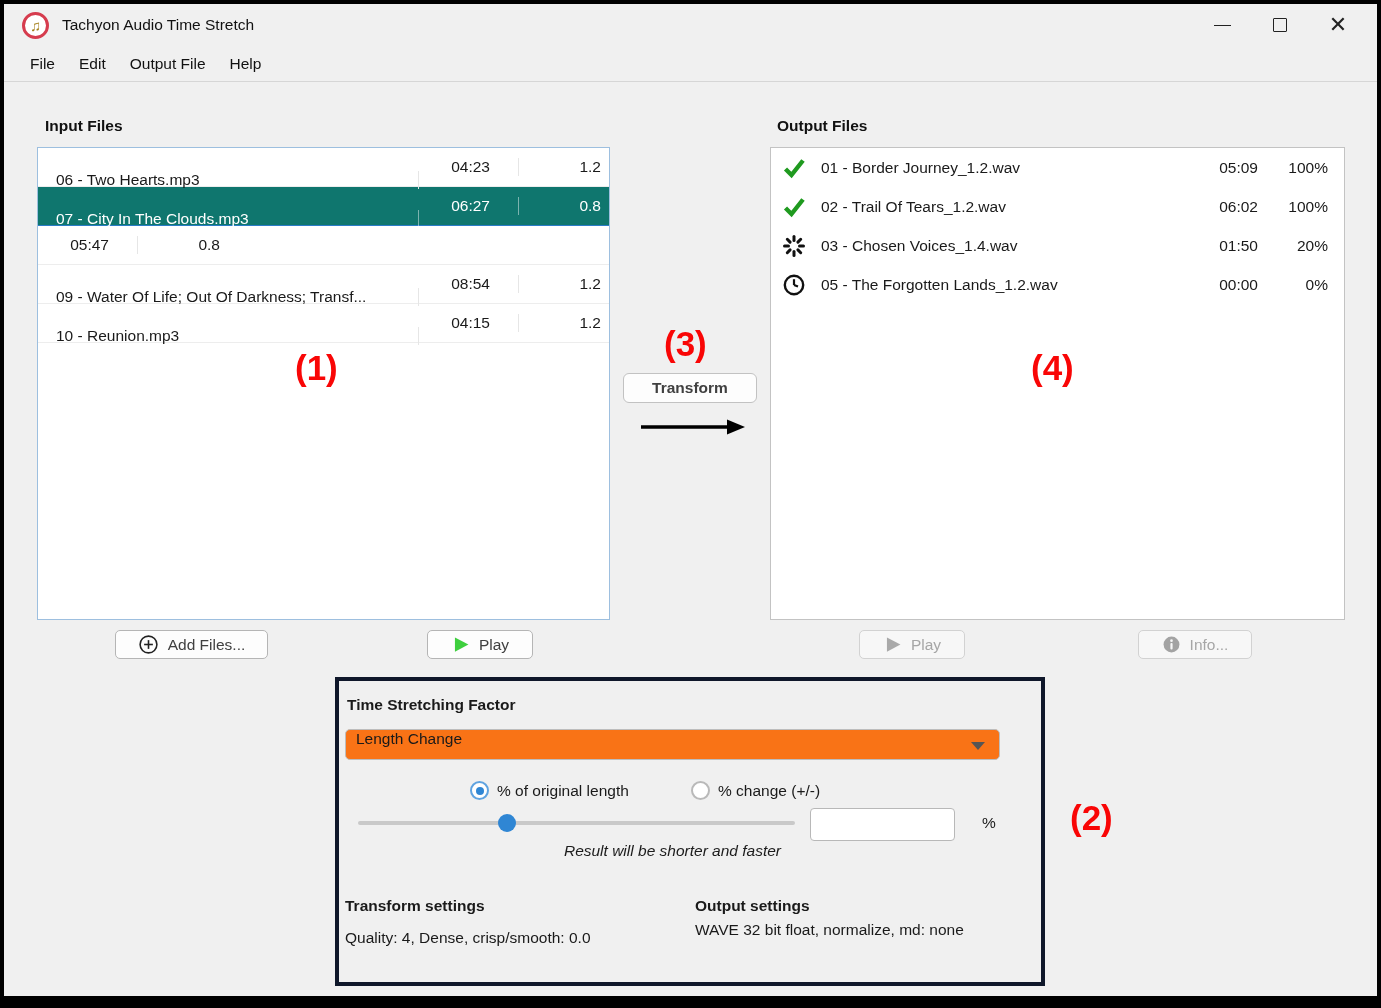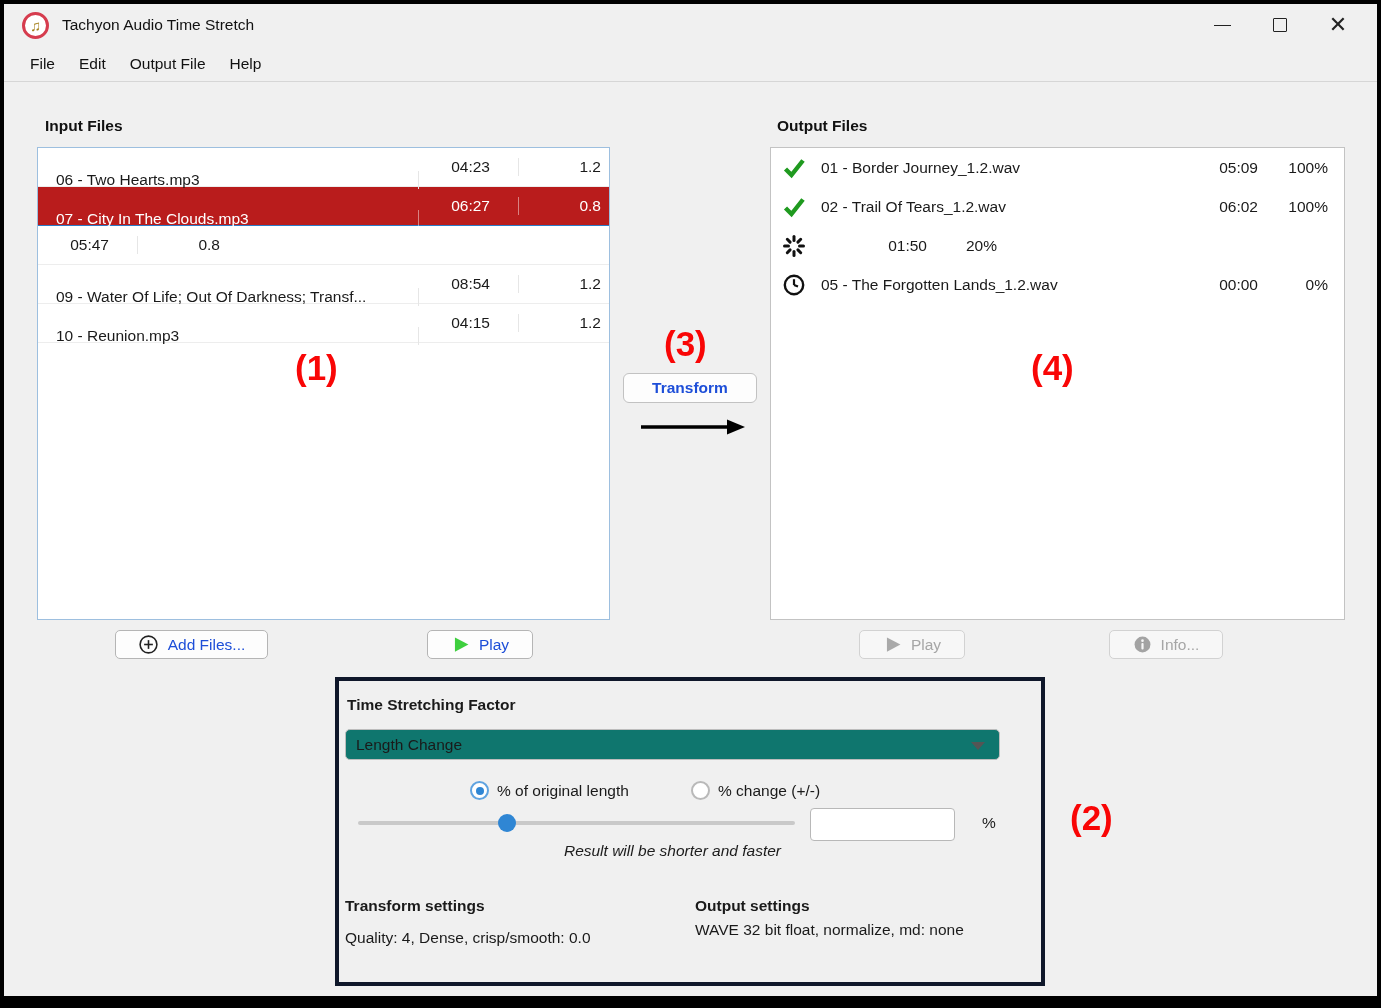--- a/index.html
+++ b/index.html
@@ -33,52 +33,52 @@
   .panel-label { position:absolute; font-weight:bold; font-size:15.5px; color:#111; }
 
   
   .filetable { position:absolute; background:#fff; overflow:hidden; }
   .input-table { left:37px; top:147px; width:573px; height:473px; border:1px solid #9dbfdf; }
   .output-table { left:770px; top:147px; width:575px; height:473px; border:1px solid #c3c3c3; }
   .frow { display:flex; align-items:center; height:39px; font-size:15.5px; border-bottom:1px solid #ededed; }
   .input-table .fname { flex:1; padding-left:18px; white-space:nowrap; overflow:hidden; border-right:1px solid #e6e6e6;margin-top:26px; }
   .input-table .fdur { width:100px; text-align:right; padding-right:28px; border-right:1px solid #e6e6e6; }
   .input-table .ffac { width:90px; text-align:right; padding-right:8px; }
-  .frow.selected { background:#b91c1c; color:#fff; border-bottom:1px solid #2a7cc8; }
+  .frow.selected { background:#0f766e; color:#fff; border-bottom:1px solid #2a7cc8; }
   .frow.selected .fname, .frow.selected .fdur { border-right:1px solid rgba(255,255,255,0.45); }
   .output-table .ficon { width:46px; display:flex; align-items:center; justify-content:center; }
   .output-table .fname { flex:1; padding-left:4px; white-space:nowrap; overflow:hidden; }
   .output-table .fdur { width:110px; text-align:right; }
   .output-table .fpct { width:86px; text-align:right; padding-right:16px; }
   .output-table .frow { border-bottom:none; }
 
   
   .btn { position:absolute; display:flex; align-items:center; justify-content:center; gap:9px;
-    background:#fdfdfd; border:1px solid #b5b5b5; border-radius:5px; font-size:15.5px; color:#1d4ed8; }
+    background:#fdfdfd; border:1px solid #b5b5b5; border-radius:5px; font-size:15.5px; color:#404040; }
   .btn.disabled { border-color:#d2d2d2; color:#a6a6a6; background:#f7f7f7; }
   .btn-addfiles { left:115px; top:630px; width:153px; height:29px; }
   .btn-play-in  { left:427px; top:630px; width:106px; height:29px; }
   .btn-play-out { left:859px; top:630px; width:106px; height:29px; }
-  .btn-info     { left:1109px; top:630px; width:114px; height:29px; }
+  .btn-info     { left:1138px; top:630px; width:114px; height:29px; }
   .btn-transform { left:623px; top:373px; width:134px; height:30px; font-weight:bold; border-color:#c2c2c2; border-radius:6px; }
 
   .arrow-svg { position:absolute; left:637px; top:414px; }
 
   
   .annot { position:absolute; color:#f90606; font-weight:bold; font-size:35px; line-height:1; }
   .annot-1 { left:295px; top:350px; }
   .annot-2 { left:1070px; top:800px; }
   .annot-3 { left:664px; top:326px; }
   .annot-4 { left:1031px; top:350px; }
 
   
   .stretch-box { position:absolute; left:335px; top:677px; width:710px; height:309px; border:4px solid #0f172a; }
   .sb-title { position:absolute; left:8px; top:15px; font-weight:bold; font-size:15.5px; }
-  .dropdown { position:absolute; left:6px; top:48px; width:655px; height:31px; background:#0f766e;
-    border:1px solid #bdbdbd; border-radius:5px; display:flex; align-items:center; font-size:15.5px; padding-left:10px; }
+  .dropdown { position:absolute; left:6px; top:48px; width:655px; height:31px; background:#f97316;
+    border:1px solid #bdbdbd; border-radius:5px; display:flex; align-items:flex-start; font-size:15.5px; padding-left:10px; }
   .dd-arrow { position:absolute; right:14px; top:12px; width:0; height:0;
     border-left:7px solid transparent; border-right:7px solid transparent; border-top:8px solid #555; }
   .radio-item { position:absolute; display:flex; align-items:center; gap:8px; font-size:15.5px; }
   .radio-1 { left:131px; top:100px; }
   .radio-2 { left:352px; top:100px; }
   .radio { width:19px; height:19px; border-radius:50%; background:#fff; border:2px solid #b9b9b9; position:relative; }
   .radio.checked { border-color:#5fa3e0; }
   .radio.checked::after { content:""; position:absolute; left:3.5px; top:3.5px; width:8px; height:8px; border-radius:50%; background:#2f86d4; }
   .slider-track { position:absolute; left:19px; top:140px; width:437px; height:4px; background:#c9c9c9; border-radius:2px; }
   .slider-handle { position:absolute; left:159px; top:133px; width:18px; height:18px; border-radius:50%; background:#2f86d4; }
@@ -181,20 +181,21 @@
               <line x1="12" y1="17.5" x2="12" y2="21.5"></line>
             <line x1="2.5" y1="12" x2="6.5" y2="12"></line>
               <line x1="17.5" y1="12" x2="21.5" y2="12"></line>
             <line x1="5.3" y1="5.3" x2="8.1" y2="8.1"></line>
               <line x1="15.9" y1="15.9" x2="18.7" y2="18.7"></line>
             <line x1="5.3" y1="18.7" x2="8.1" y2="15.9"></line>
               <line x1="15.9" y1="8.1" x2="18.7" y2="5.3"></line>
           </g>
         </svg>
       </div>
+      <div class="fname">03 - Chosen Voices_1.4.wav</div>
       <div class="fdur">01:50</div>
       <div class="fpct">20%</div>
     </div>
     <div class="frow">
       <div class="ficon">
         <svg class="icon24" viewBox="0 0 24 24">
           <circle cx="12" cy="12" r="9.2" fill="none" stroke="#111" stroke-width="2.4"></circle>
           <line x1="12" y1="12" x2="12" y2="6.2" stroke="#111" stroke-width="2.2"></line>
           <line x1="12" y1="12" x2="16" y2="13.5" stroke="#111" stroke-width="2.2"></line>
         </svg>

